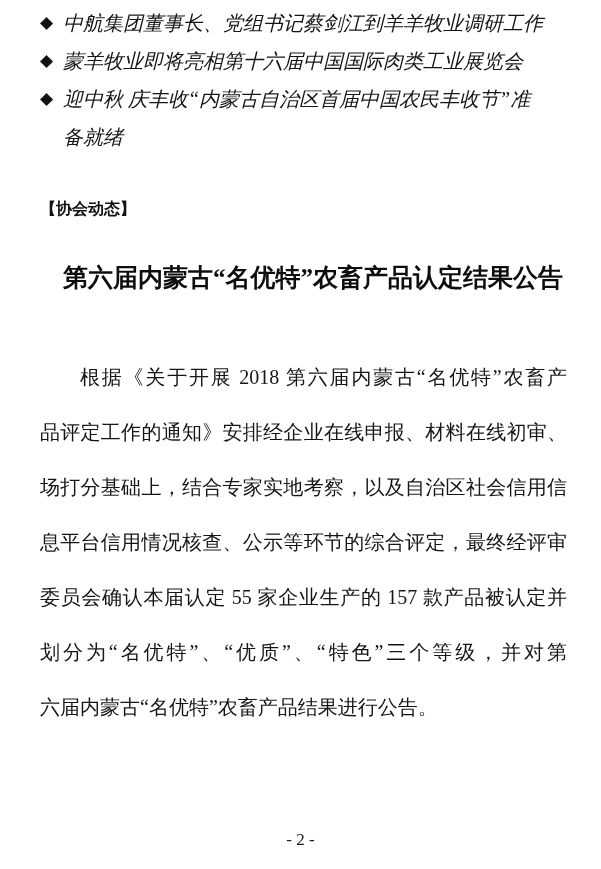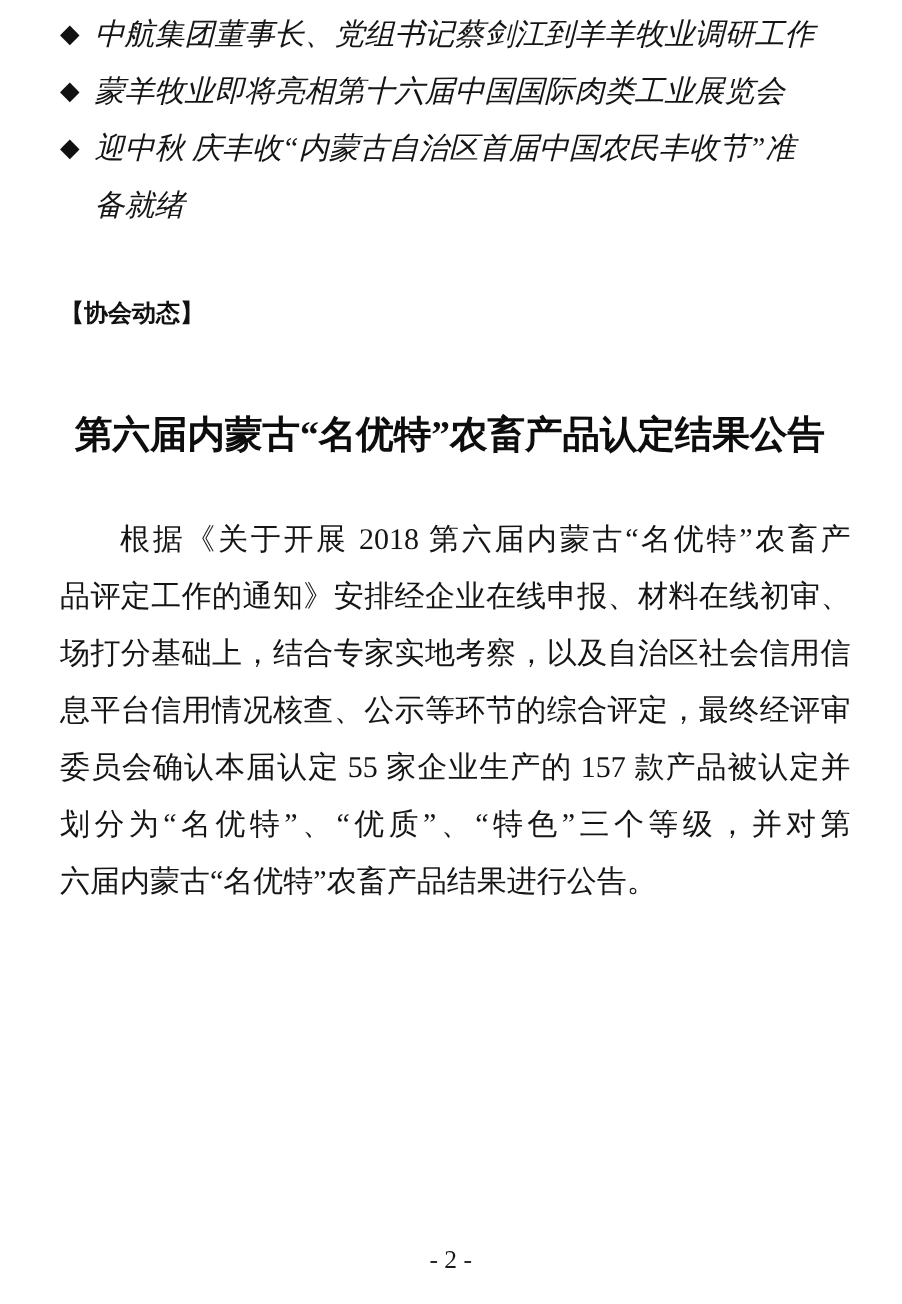--- a/index.html
+++ b/index.html
@@ -40,38 +40,39 @@
     font-weight: 700;
     font-size: 16px;
     color: #111111;
   }
   
   .article-title {
     position: absolute;
     top: 261px;
     left: 38px;
     width: 525px;
-    margin: 12px;
-    text-align: left;
+    margin: 0;
+    text-align: right;
     font-size: 25px;
     font-weight: 700;
     color: #0d0d0d;
   }
   
   .article-body {
     position: absolute;
     top: 341px;
     left: 40px;
     width: 527px;
     font-size: 20px;
     line-height: 38px;
   }
   .body-line {
     text-align: justify;
     text-align-last: justify;
+    margin-top: 17px;
   }
   .body-line.first-line { text-indent: 40px; }
   .body-line.last-line { text-align-last: left; }
   
   .page-number {
     position: absolute;
     top: 830px;
     left: 0;
     width: 100%;
     text-align: center;

